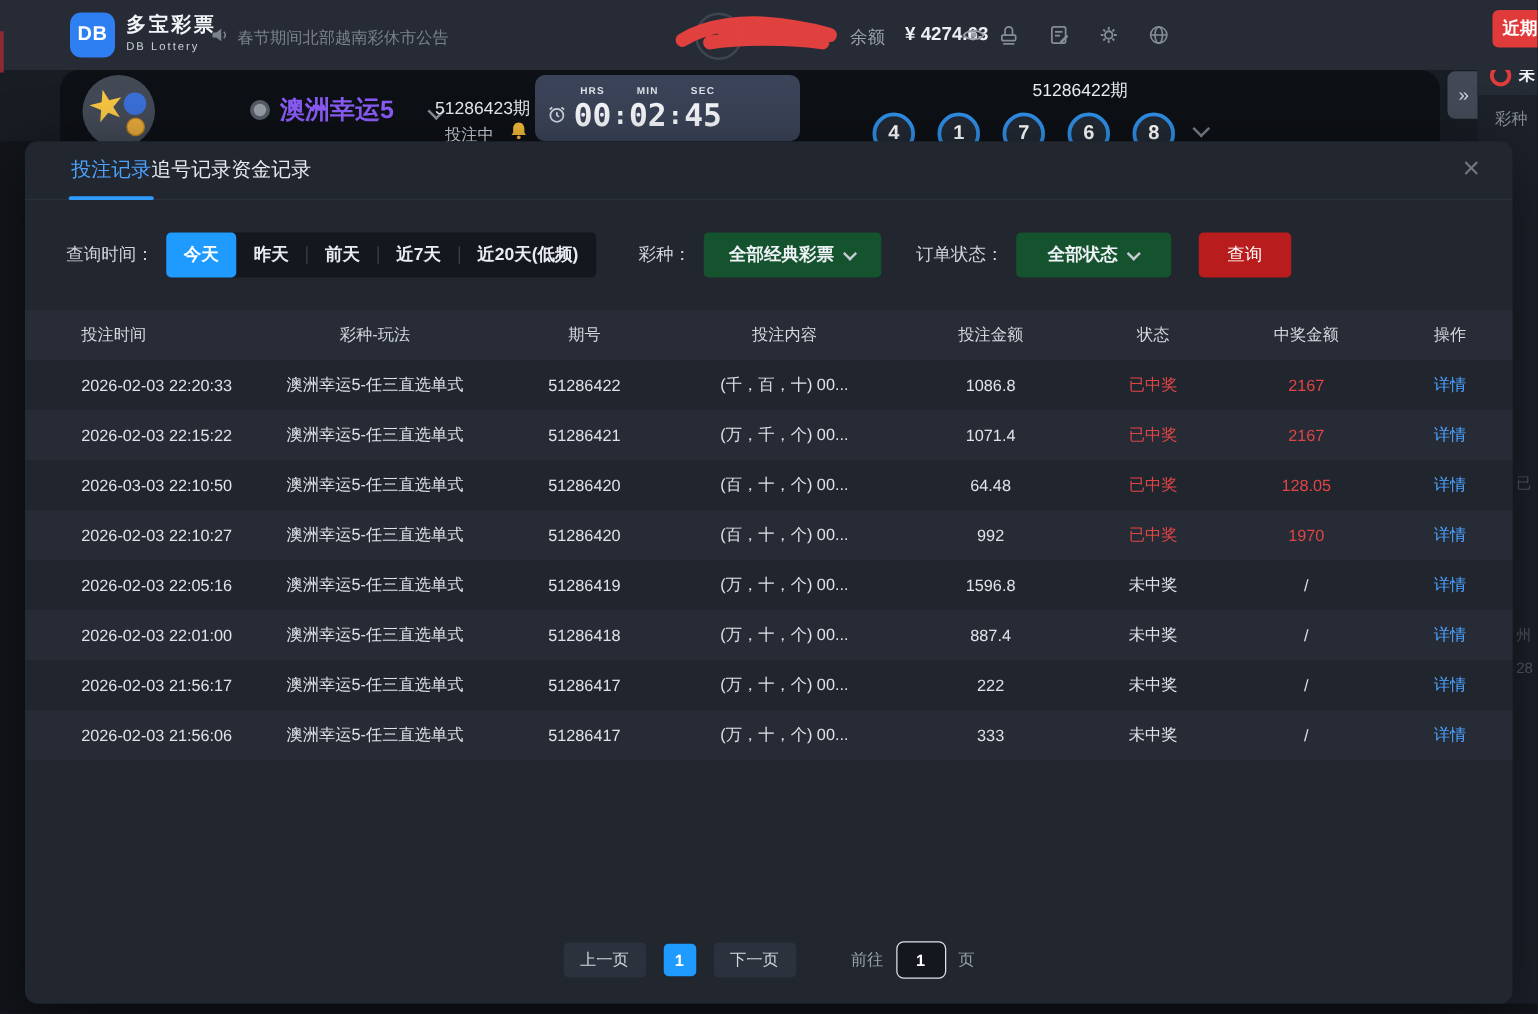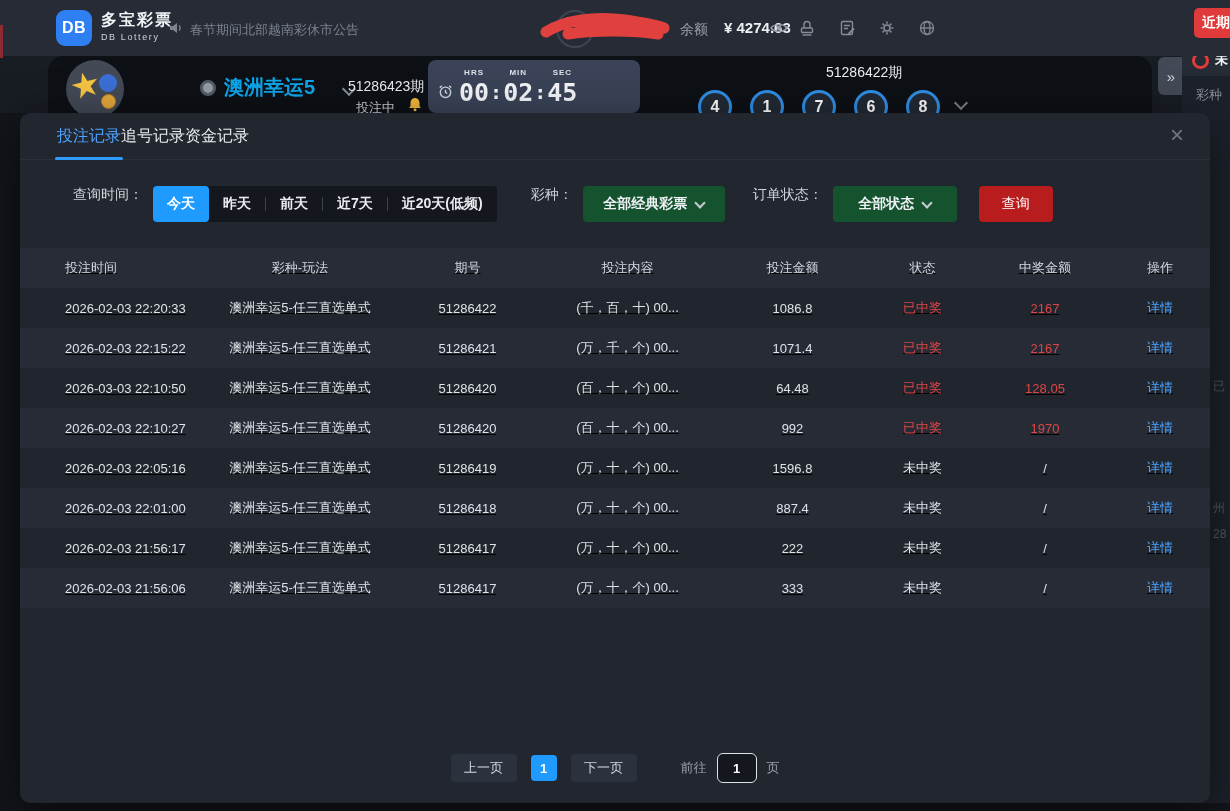--- a/index.html
+++ b/index.html
@@ -23,21 +23,21 @@
       color:#fff;font-size:14px;font-weight:bold;display:flex;align-items:center;padding-left:8px;box-sizing:border-box;}
   .left-sliver{position:absolute;left:0;top:25px;width:3px;height:33px;background:#8e2a31;}
   
   .page-row{position:absolute;left:0;top:56px;width:1230px;height:57px;background:#181c23;}
   .game-card{position:absolute;left:48px;top:56px;width:1104px;height:120px;background:#0d1015;border-radius:16px 16px 0 0;}
   .avatar{position:absolute;left:66px;top:60px;width:58px;height:58px;border-radius:50%;background:#434a56;overflow:hidden;z-index:6;}
   .avatar .star{position:absolute;left:4px;top:8px;font-size:34px;color:#f5c542;transform:rotate(-14deg);line-height:1;}
   .avatar .ballb{position:absolute;right:7px;top:14px;width:18px;height:18px;border-radius:50%;background:#3b6fd6;}
   .avatar .coin{position:absolute;right:8px;bottom:9px;width:13px;height:13px;border-radius:50%;background:#e5a93d;border:1px solid #b87f1e;}
   .game-dot{position:absolute;left:200px;top:80px;width:10px;height:10px;border-radius:50%;background:#969ca6;border:3px solid #565c66;}
-  .game-name{position:absolute;left:224px;top:74px;color:#0ea5e9;font-size:20px;font-weight:bold;}
+  .game-name{position:absolute;left:224px;top:74px;color:#8b5cf6;font-size:20px;font-weight:bold;}
   .name-caret{position:absolute;left:344px;top:84px;}
   .caret{width:8px;height:8px;border-right:2px solid #8a9099;border-bottom:2px solid #8a9099;transform:rotate(45deg);}
   .stub{position:absolute;top:98px;height:15px;background:#3c4a66;border-radius:4px 4px 0 0;}
   .cur-period{position:absolute;left:348px;top:78px;color:#e8ebef;font-size:14px;}
   .bet-status{position:absolute;left:356px;top:99px;color:#c9ced6;font-size:13px;}
   .bell{position:absolute;left:408px;top:97px;}
   .cd{position:absolute;left:428px;top:60px;width:212px;height:53px;background:#3a4357;border-radius:8px;
       display:flex;align-items:center;padding:0 8px 0 10px;box-sizing:border-box;}
   .cd-alarm{margin-right:6px;margin-top:10px;}
   .cd-group{display:flex;flex-direction:column;align-items:center;line-height:1;}
@@ -60,36 +60,36 @@
   .frag{position:absolute;left:31px;color:#565b64;font-size:12px;}
   
   .modal{position:absolute;left:20px;top:113px;width:1190px;height:690px;background:#21262f;border-radius:10px;
       box-shadow:0 14px 50px rgba(0,0,0,.55);z-index:30;}
   .tabs-row{position:absolute;left:0;top:0;width:100%;height:47px;border-bottom:1px solid #2b303c;
       display:flex;align-items:stretch;padding-left:37px;box-sizing:border-box;}
   .tab{position:relative;display:flex;align-items:center;color:#e6e9ed;font-size:16px;cursor:pointer;}
   .tab.active{color:#4da3ff;}
   .tab.active::after{content:"";position:absolute;left:-2px;right:-2px;bottom:-1px;height:3px;background:#2f9bff;border-radius:2px;}
   .modal-close{position:absolute;right:26px;top:10px;color:#70757f;font-size:24px;line-height:1;cursor:pointer;}
-  .filters{position:absolute;left:53px;top:73px;height:36px;display:flex;}
+  .filters{position:absolute;left:33px;top:73px;height:36px;display:flex;align-items:center;}
   .f-label{color:#d0d5dc;font-size:14px;margin-right:10px;}
   .tgroup{display:flex;align-items:center;height:36px;background:#14171d;border-radius:4px;}
   .topt{padding:0 14px;height:36px;display:flex;align-items:center;color:#e8ebf0;font-size:14px;font-weight:bold;cursor:pointer;}
   .topt.active{background:#1f9bff;border-radius:4px;color:#fff;}
   .tsep{width:1px;height:14px;background:#3c424d;}
   .sel{height:36px;background:#14532d;border-radius:4px;display:flex;align-items:center;justify-content:center;
       gap:9px;color:#eef1f5;font-size:14px;font-weight:bold;padding:0 12px;cursor:pointer;}
   .sel .caret{width:6px;height:6px;border-color:#c6cbd3;margin-top:-3px;}
   .btn-search{width:74px;height:36px;background:#b91c1c;border:none;border-radius:4px;color:#fff;font-size:14px;
       font-family:Liberation Serif, serif;cursor:pointer;}
   .m-l34{margin-left:34px;} .m-l28{margin-left:28px;} .m-l22{margin-left:22px;}
   
   .thead{position:absolute;left:0;top:135px;width:100%;background:#272c37;}
   .tbody{position:absolute;left:0;top:175px;width:100%;}
-  .tr{display:grid;grid-template-columns:180px 200px 135px 185px 145px 115px 130px 100px;align-items:center;height:40px;font-size:13px;text-decoration:underline;}
+  .tr{display:grid;grid-template-columns:180px 200px 135px 185px 145px 115px 130px 100px;align-items:center;height:40px;font-size:13px;}
   .tr>*{text-align:center;}
   .c0{text-align:left !important;padding-left:45px;color:#d6dade;}
   .th{color:#d4d8df;font-size:13px;}
   .row:nth-child(odd){background:#20252e;}
   .row:nth-child(even){background:#262b35;}
   .cell{color:#dfe2e7;}
   .won{color:#e04545 !important;}
   .link{color:#4da3ff;cursor:pointer;}
   .summary{position:absolute;left:0;top:495px;width:100%;height:42px;background:#2a303b;display:flex;align-items:center;
       justify-content:flex-end;gap:34px;padding-right:26px;box-sizing:border-box;font-size:14px;color:#e4e7ec;}

